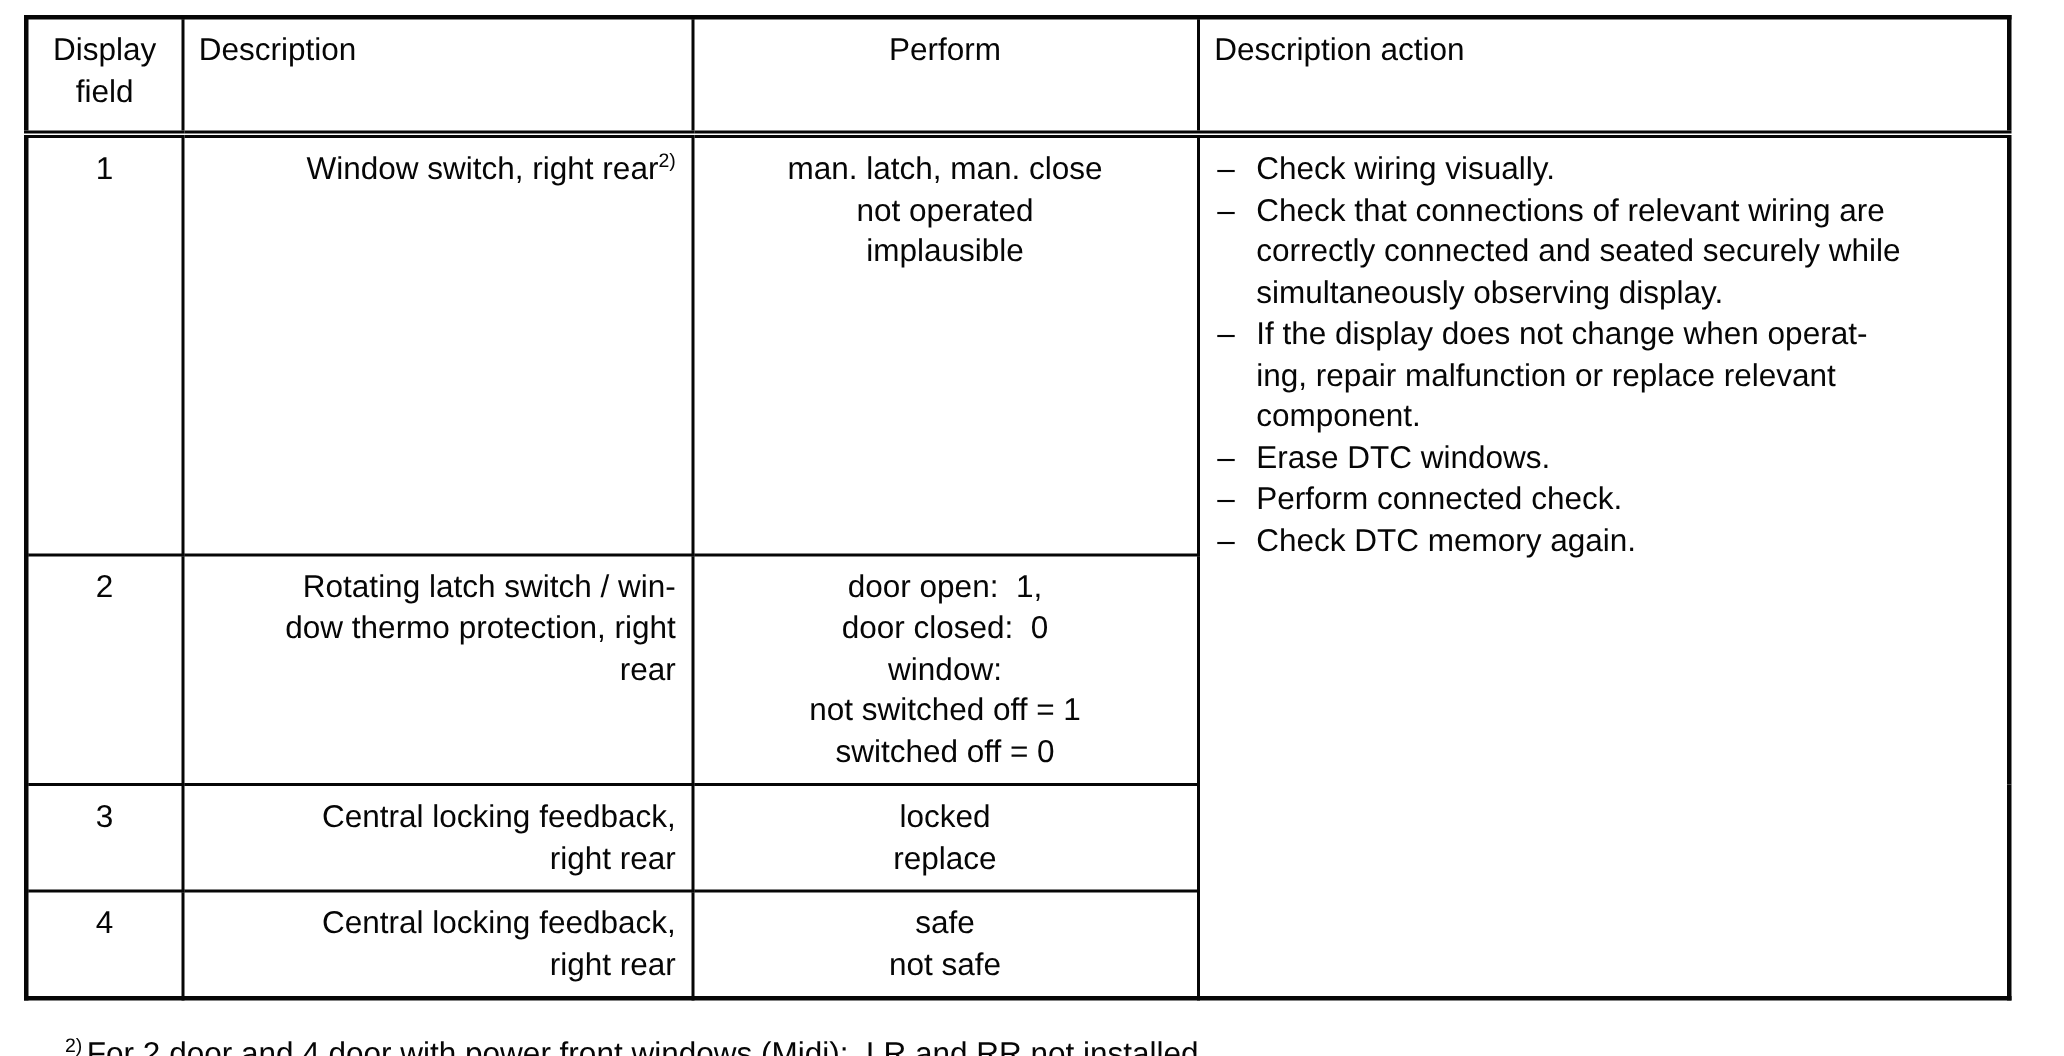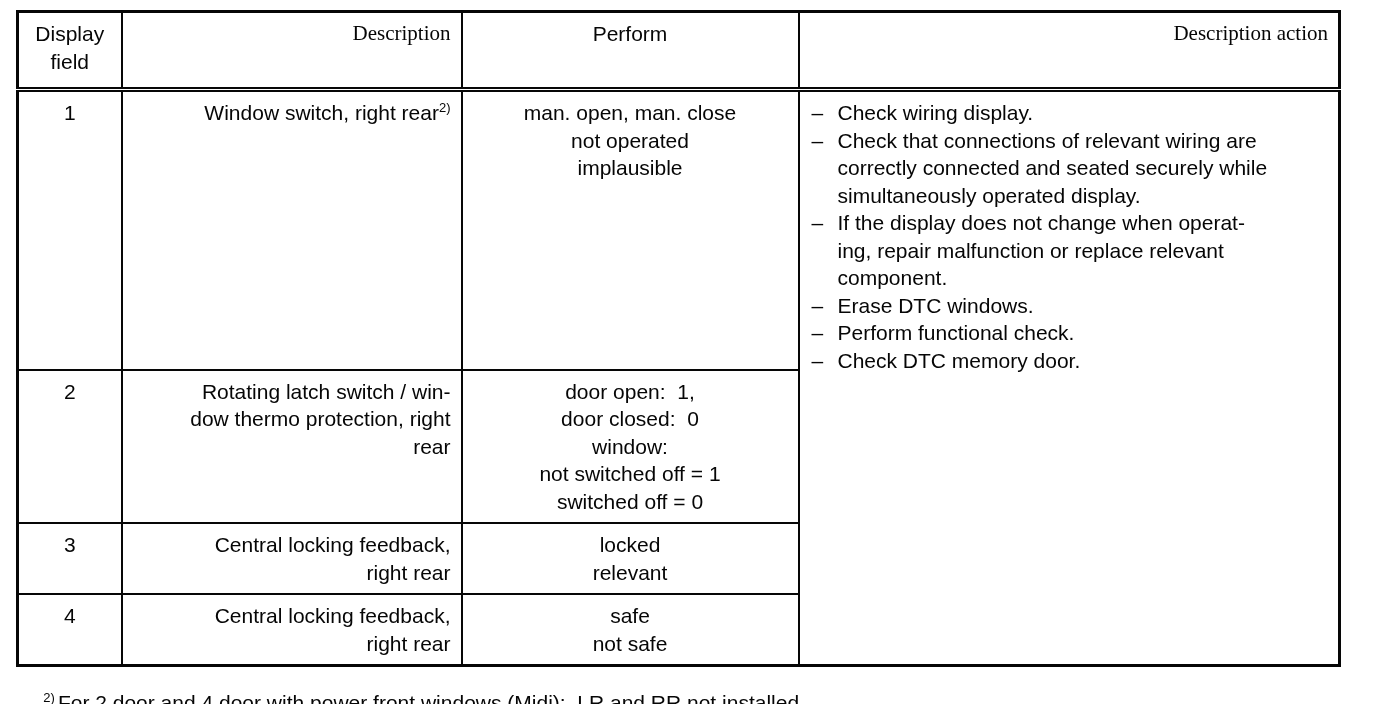--- a/index.html
+++ b/index.html
@@ -37,22 +37,21 @@
   }
   tr.header-row th {
     border-bottom: 5px double #060606;
     height: 60px;
   }
   th.h-field, th.h-display {
     font-weight: bold;
     text-align: center;
   }
   th.h-desc, th.h-corrective {
-    text-align: right;
-    font-family: Liberation Serif, serif;
+    text-align: left;
   }
   td.cell-num {
     text-align: center;
   }
   td.cell-desc {
     text-align: right;
     white-space: pre-wrap;
   }
   td.cell-display {
     text-align: center;
@@ -109,69 +108,69 @@
         <th class="h-field">Display field</th>
         <th class="h-desc">Description</th>
         <th class="h-display">Perform</th>
         <th class="h-corrective">Description action</th>
       </tr>
     </thead>
     <tbody>
       <tr class="row-1">
         <td class="cell-num">1</td>
         <td class="cell-desc"><span>Window switch, right rear</span><sup class="fnref">2)</sup></td>
-        <td class="cell-display">man. open, man. close
+        <td class="cell-display">man. latch, man. close
 not operated
 implausible</td>
         <td class="cell-corrective" rowspan="4">
           <div class="ca-item">
             <span class="ca-dash">–</span>
-            <span class="ca-text">Check wiring display.</span>
+            <span class="ca-text">Check wiring visually.</span>
           </div>
           <div class="ca-item">
             <span class="ca-dash">–</span>
-            <span class="ca-text">Check that connections of relevant wiring are correctly connected and seated securely while simultaneously operated display.</span>
+            <span class="ca-text">Check that connections of relevant wiring are correctly connected and seated securely while simultaneously observing display.</span>
           </div>
           <div class="ca-item">
             <span class="ca-dash">–</span>
             <span class="ca-text">If the display does not change when operat-
 ing, repair malfunction or replace relevant
 component.</span>
           </div>
           <div class="ca-item">
             <span class="ca-dash">–</span>
             <span class="ca-text">Erase DTC windows.</span>
           </div>
           <div class="ca-item">
             <span class="ca-dash">–</span>
-            <span class="ca-text">Perform functional check.</span>
+            <span class="ca-text">Perform connected check.</span>
           </div>
           <div class="ca-item">
             <span class="ca-dash">–</span>
-            <span class="ca-text">Check DTC memory door.</span>
+            <span class="ca-text">Check DTC memory again.</span>
           </div>
         </td>
       </tr>
       <tr class="row-2">
         <td class="cell-num">2</td>
         <td class="cell-desc">Rotating latch switch / win-
 dow thermo protection, right
 rear</td>
         <td class="cell-display">door open:  1,
 door closed:  0
 window:
 not switched off = 1
 switched off = 0</td>
       </tr>
       <tr class="row-3">
         <td class="cell-num">3</td>
         <td class="cell-desc">Central locking feedback,
 right rear</td>
         <td class="cell-display">locked
-relevant</td>
+replace</td>
       </tr>
       <tr class="row-4">
         <td class="cell-num">4</td>
         <td class="cell-desc">Central locking feedback,
 right rear</td>
         <td class="cell-display">safe
 not safe</td>
       </tr>
     </tbody>
   </table>

